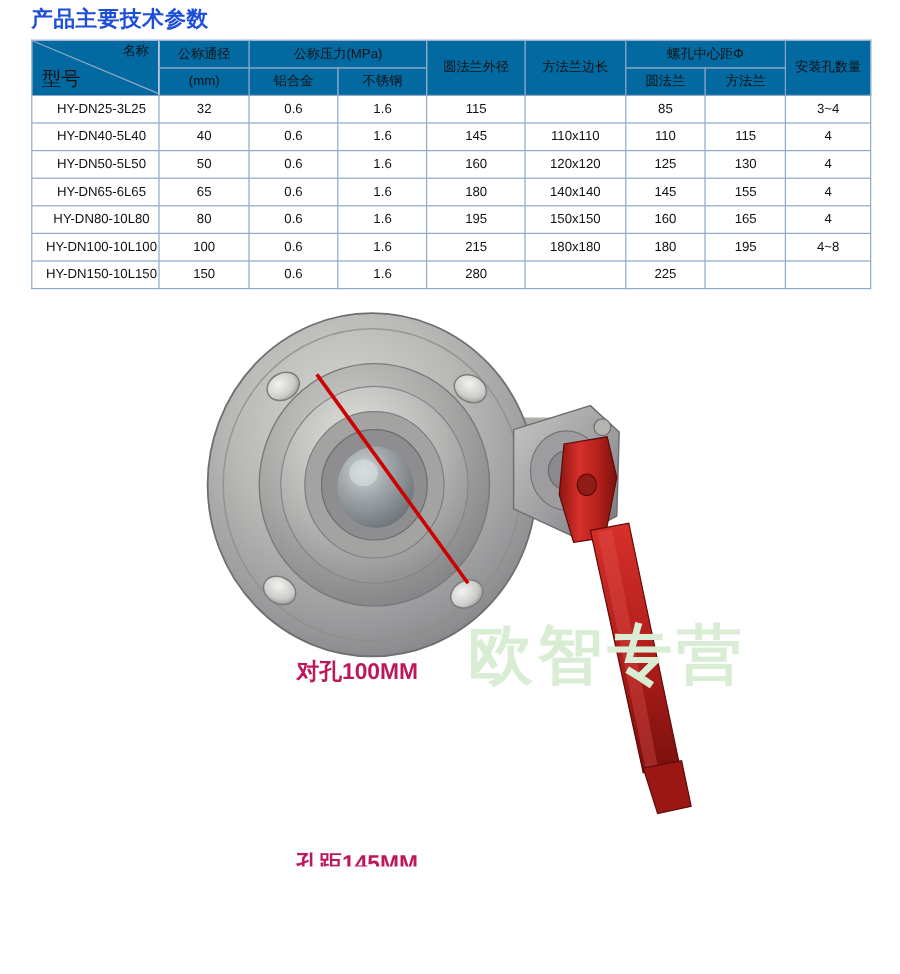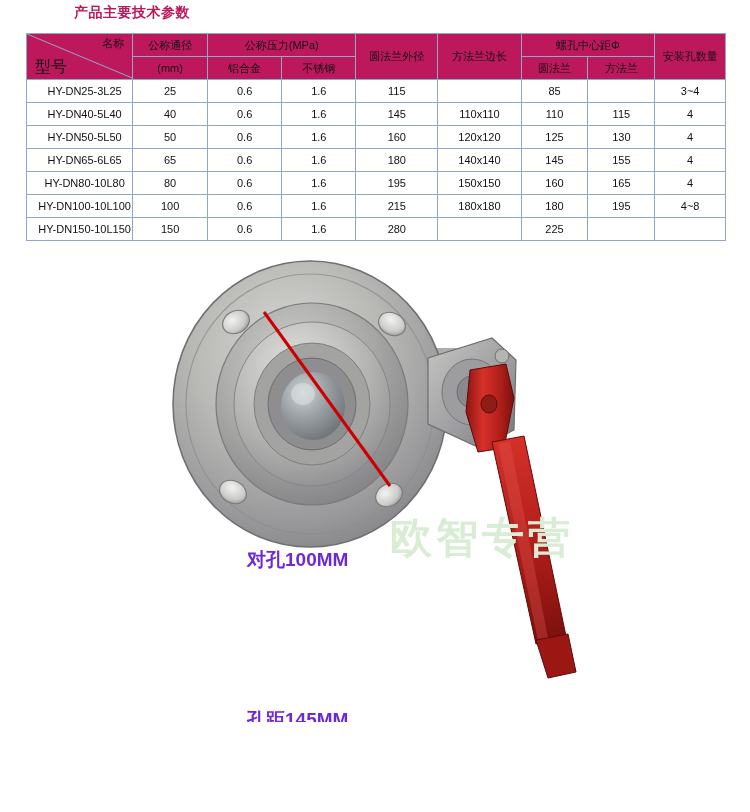--- a/index.html
+++ b/index.html
@@ -13,25 +13,24 @@
   .page {
     position: relative;
     width: 750px; height: 812px;
     overflow: hidden;
   }
 
   
   .title {
     position: absolute;
     left: 26px; top: 4px;
-    font-size: 14px;
+    font-size: 18px;
     font-weight: bold;
     letter-spacing: 0.5px;
-    color: #be185d;
-    margin-left: 48px;
+    color: #1d4ed8;
   }
 
   
   .table-wrap {
     position: absolute;
     left: 26px; top: 33px;
     width: 700px;
   }
   table.spec {
     border-collapse: collapse;
@@ -42,21 +41,21 @@
   table.spec td, table.spec th {
     border: 1px solid #8fa8c8;
     text-align: center;
     vertical-align: middle;
     font-weight: normal;
     padding: 0;
     height: 23px;
     line-height: 1.15;
   }
   table.spec thead td, table.spec thead th {
-    background: #be185d;
+    background: #0369a1;
   }
   .hdr-diag {
     position: relative;
     width: 110px;
     height: 46px;
     padding: 0;
     overflow: hidden;
   }
   .hdr-diag svg {
     position: absolute; left: 0; top: 0;
@@ -77,36 +76,36 @@
   
   .photo {
     position: absolute;
     left: 0; top: 252px;
     width: 750px; height: 470px;
     overflow: hidden;
   }
   .watermark {
     position: absolute;
     left: 390px; top: 258px;
-    font-size: 42px;
+    font-size: 54px;
     font-weight: bold;
     color: #d9ecd4;
     letter-spacing: 4px;
     font-family: "DejaVu Sans", sans-serif;
     white-space: nowrap;
     z-index: 2;
   }
   .photo-canvas { position: absolute; left: 0; top: 0; }
 
   .ann {
     position: absolute;
     z-index: 6;
     font-size: 19px;
     font-weight: bold;
-    color: #6d28d9;
+    color: #be185d;
     white-space: nowrap;
     font-family: "Liberation Sans", sans-serif;
   }
   .ann-top { left: 247px; top: 295px; }
   .ann-bottom { left: 247px; top: 455px; text-decoration: underline; }
 
   .caption {
     position: absolute;
     left: 256px; top: 632px;
     font-size: 20px;
@@ -144,21 +143,21 @@
           <td>(mm)</td>
           <td style="width:78px;">铝合金</td>
           <td style="width:78px;">不锈钢</td>
           <td style="width:70px;">圆法兰</td>
           <td style="width:70px;">方法兰</td>
         </tr>
       </thead>
       <tbody id="spec-body">
           <tr>
             <td class="col-model">HY-DN25-3L25</td>
-            <td>25</td>
+            <td>32</td>
             <td>0.6</td>
             <td>1.6</td>
             <td>115</td>
             <td></td>
             <td>85</td>
             <td></td>
             <td>3~4</td>
           </tr>
           <tr>
             <td class="col-model">HY-DN40-5L40</td>

